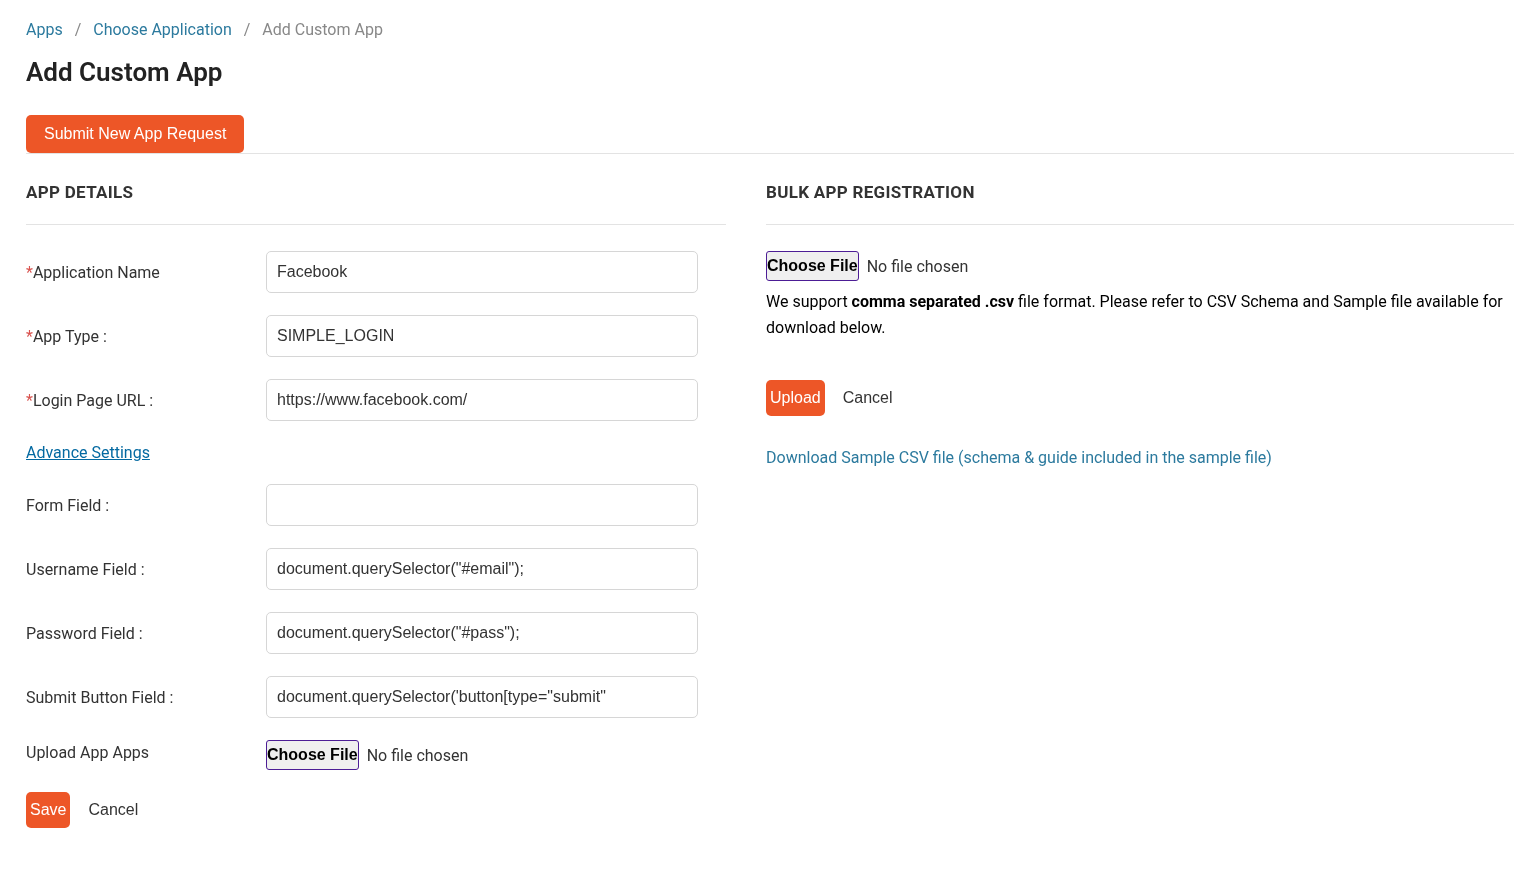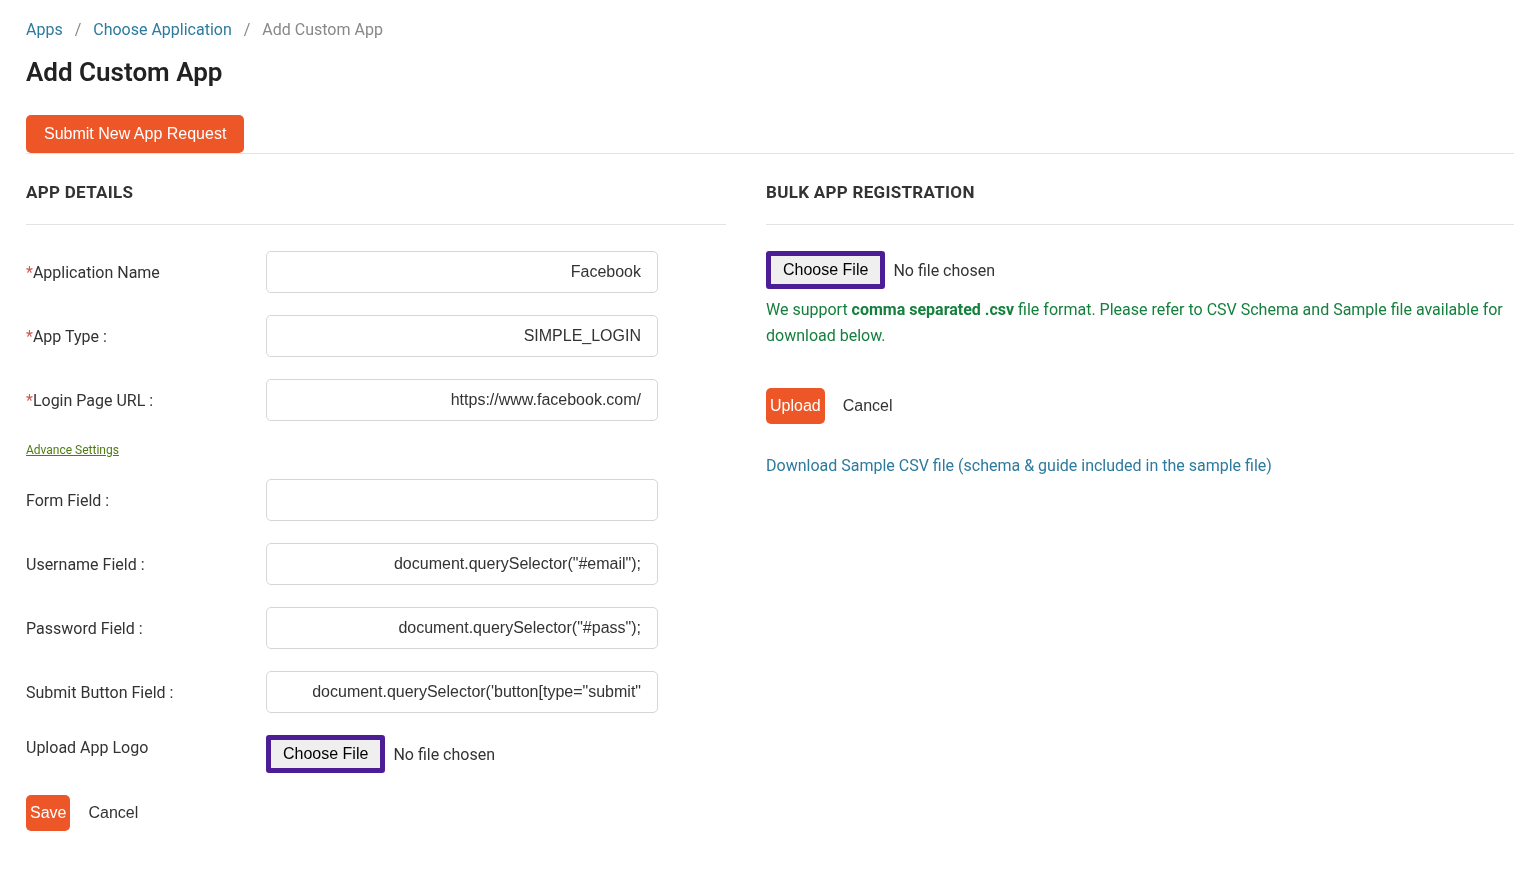--- a/index.html
+++ b/index.html
@@ -96,56 +96,56 @@
       color: #333;
     }
     .form-label .req {
       color: #d9534f;
     }
     .form-label .optional {
       display: block;
       margin-top: 4px;
     }
     .form-input {
-      width: 392px;
+      width: 432px;
       height: 42px;
-      padding: 8px 16px;
+      padding: 8px 10px;
       font-size: 16px;
       border: 1px solid #d6d6d6;
       border-radius: 5px;
       color: #333;
       background: #fff;
-      text-align: right;
     }
     .link-blue {
-      color: #4d7c0f;
+      color: #0369a1;
       text-decoration: underline;
-      font-size: 12px;
+      font-size: 16px;
       cursor: pointer;
     }
     .file-chooser {
       display: inline-flex;
       align-items: center;
       gap: 8px;
     }
     .file-btn {
-      border: 5px solid #4c1d95;
+      border: 1px solid #4c1d95;
       background: #efefef;
-      padding: 5px 12px;
+      padding: 5px 0;
       font-size: 16px;
       border-radius: 3px;
       cursor: pointer;
+      font-weight: bold;
     }
     .file-status {
       font-size: 16px;
       color: #333;
     }
     .support-text {
       font-size: 16px;
-      color: #15803d;
+      color: #000000;
       line-height: 1.6;
       margin-top: 8px;
     }
     .support-text b {
       font-weight: 700;
     }
     .bulk-actions {
       margin-top: 40px;
       margin-bottom: 32px;
     }
@@ -222,21 +222,21 @@
       <input class="form-input" type="text" value="document.querySelector(&quot;#pass&quot;);" style="">
     </div>
 
     <div class="form-row">
       <label class="form-label">Submit Button Field :</label>
       <input class="form-input" type="text" value="document.querySelector('button[type=&quot;submit&quot;" style="">
     </div>
 
     <div class="form-row logo-row">
       <label class="form-label">
-        <span>Upload App Logo</span>
+        <span>Upload App Apps</span>
       </label>
       <div class="file-chooser">
         <button class="file-btn">Choose File</button>
         <span class="file-status">No file chosen</span>
       </div>
     </div>
 
     <div class="form-actions">
       <button class="btn-primary small">Save</button>
       <button class="btn-text">Cancel</button>

